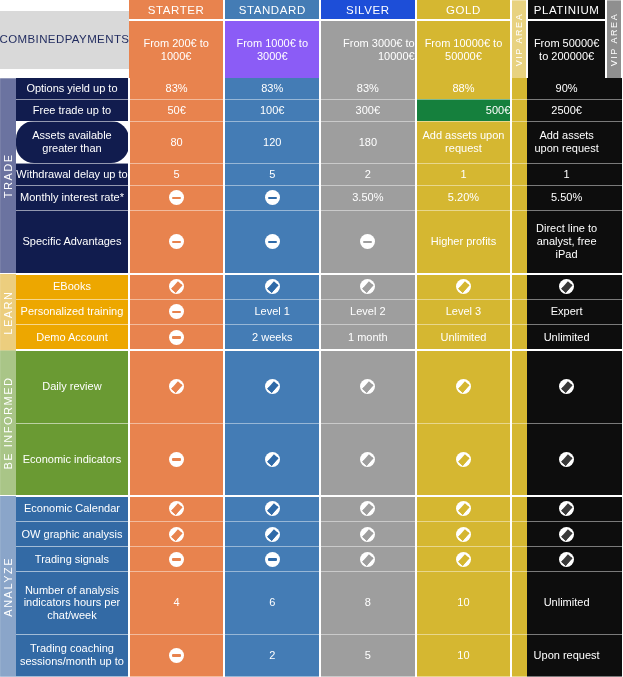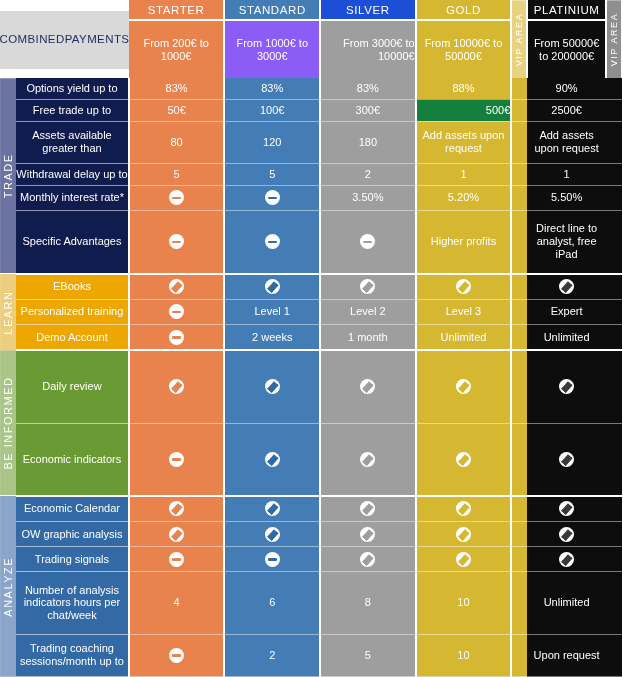--- a/index.html
+++ b/index.html
@@ -200,21 +200,21 @@
           <td class="flabel" style="background:#111c4e;">Free trade up to</td>
           <td class="val bg-starter" style="background:#e8834e;">50€</td>
           <td class="val bg-standard" style="background:#447cb5;">100€</td>
           <td class="val bg-silver" style="background:#9e9e9e;">300€</td>
           <td class="val bg-gold" style="background:#15803d;text-align:right;">500€</td>
           <td class="val bg-gold" style="background: rgb(213, 183, 49); border-right: none;"></td>
           <td class="val bg-plat last" style="background: rgb(13, 13, 13); border-right: none;">2500€</td>
           <td class="val bg-plat last" style="background: rgb(13, 13, 13); border-right: none;"></td>
         </tr>
         <tr>
-          <td class="flabel" style="background:#111c4e;">Assets available greater than</td>
+          <td class="flabel" style="background:#111c4e;border-radius:18px;">Assets available greater than</td>
           <td class="val bg-starter" style="background:#e8834e;">80</td>
           <td class="val bg-standard" style="background:#447cb5;">120</td>
           <td class="val bg-silver" style="background:#9e9e9e;">180</td>
           <td class="val bg-gold" style="background:#d5b731;">Add assets upon request</td>
           <td class="val bg-gold" style="background: rgb(213, 183, 49); border-right: none;"></td>
           <td class="val bg-plat last" style="background: rgb(13, 13, 13); border-right: none;">Add assets upon request</td>
           <td class="val bg-plat last" style="background: rgb(13, 13, 13); border-right: none;"></td>
         </tr>
         <tr>
           <td class="flabel" style="background:#111c4e;">Withdrawal delay up to</td>

